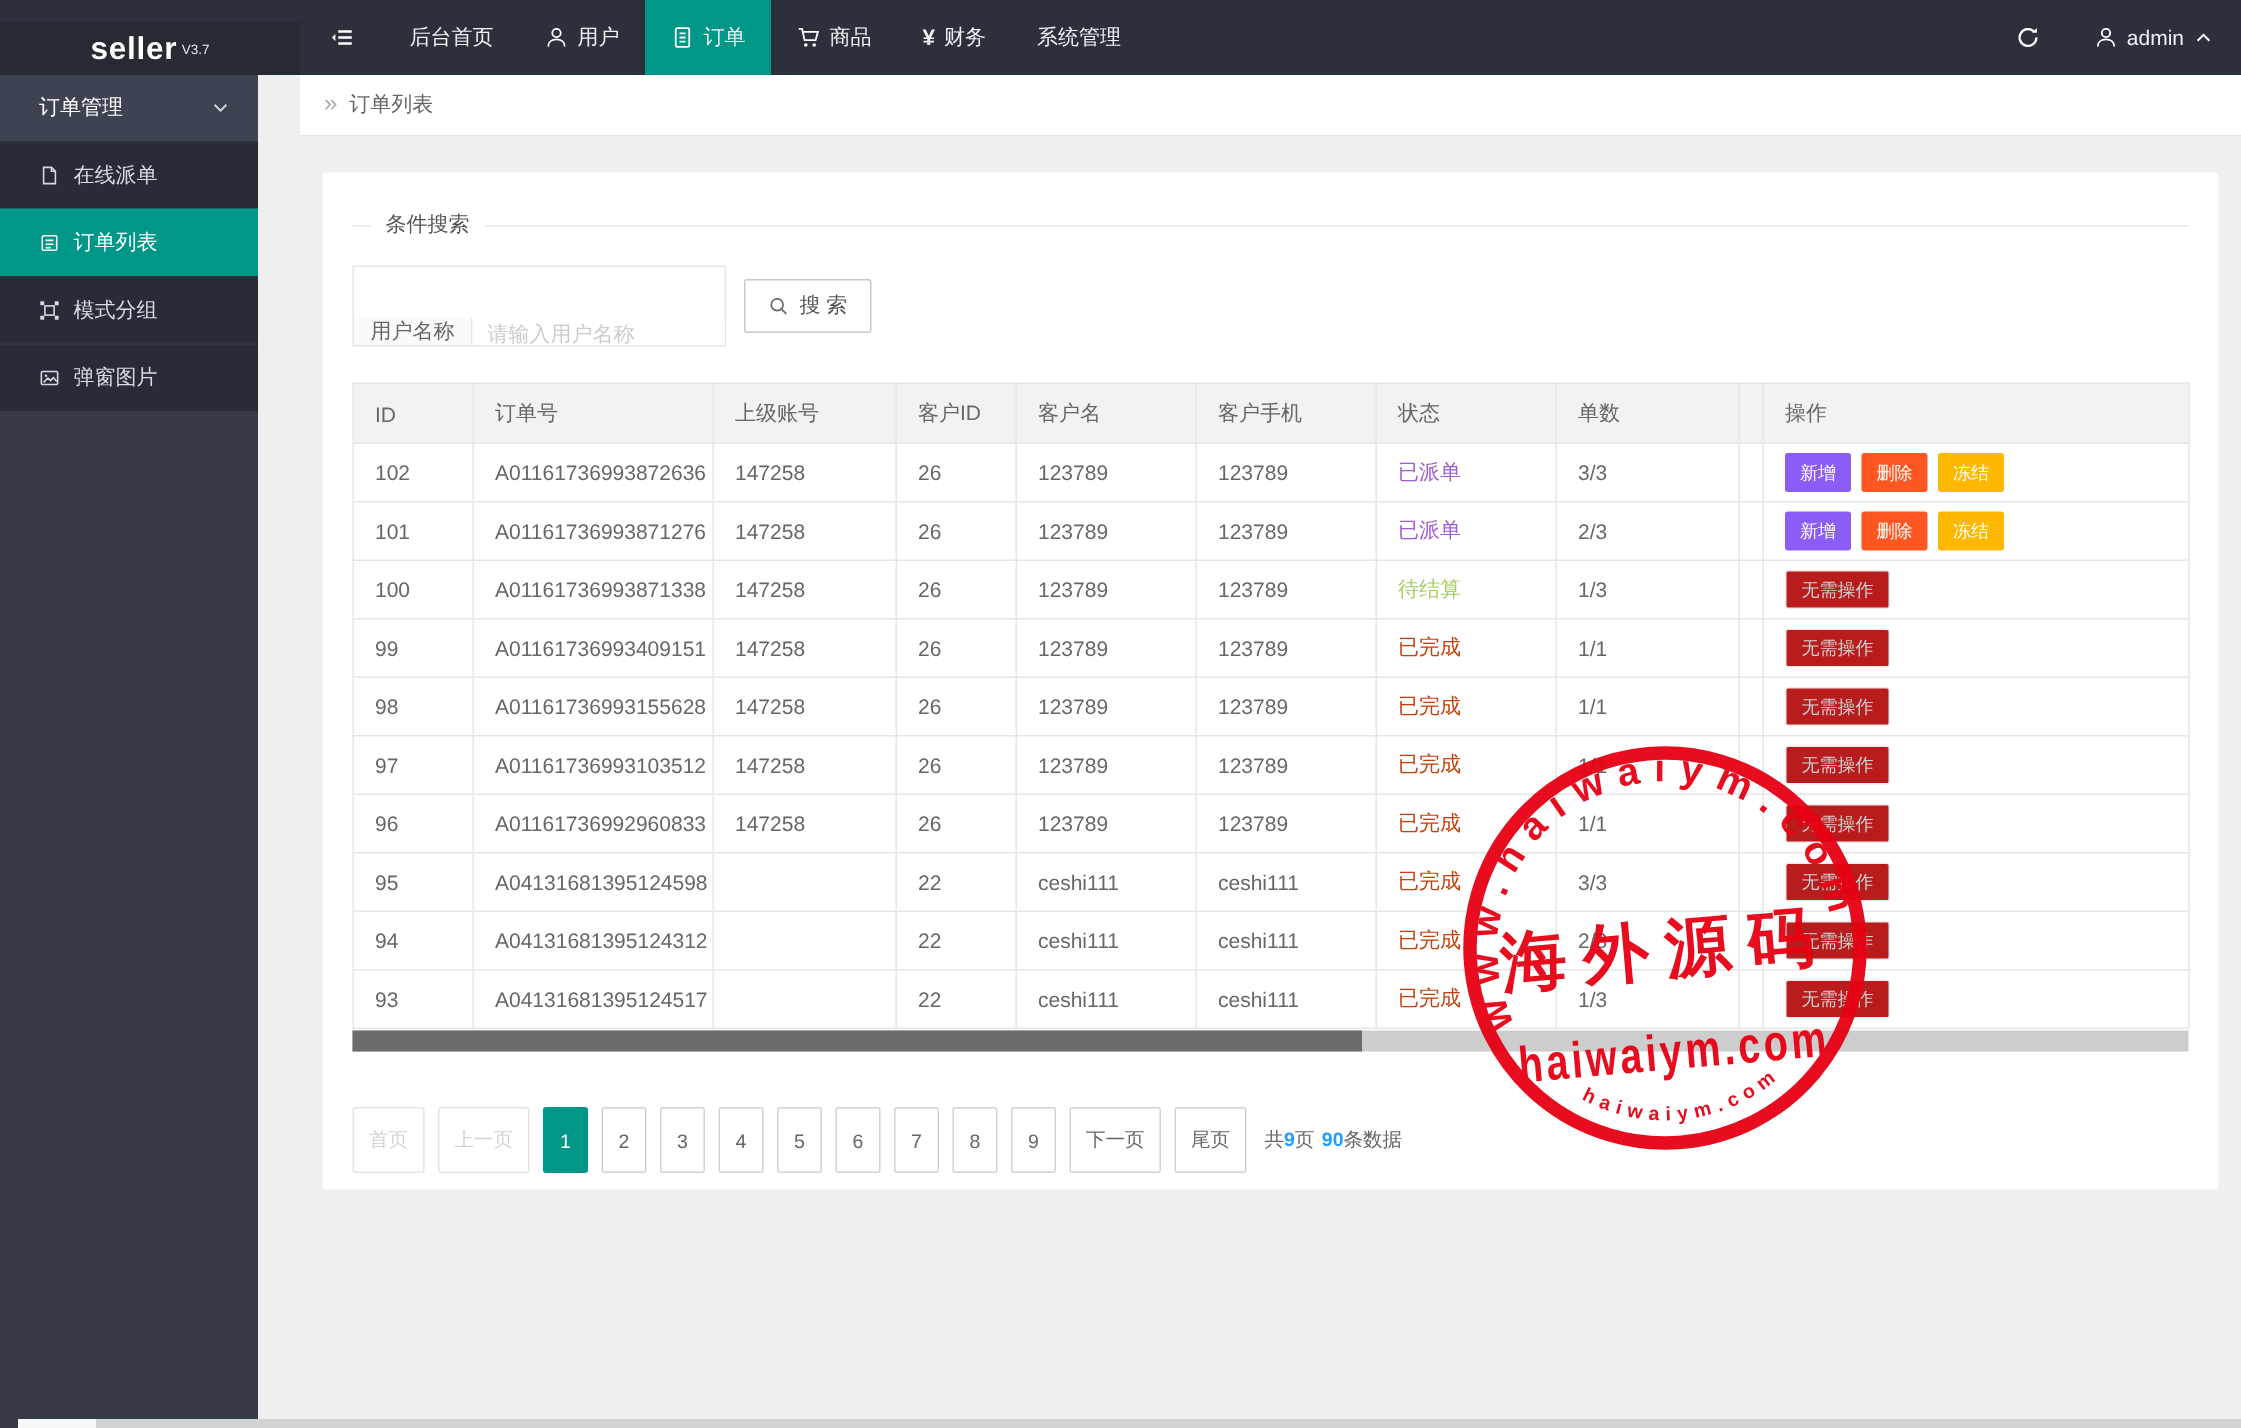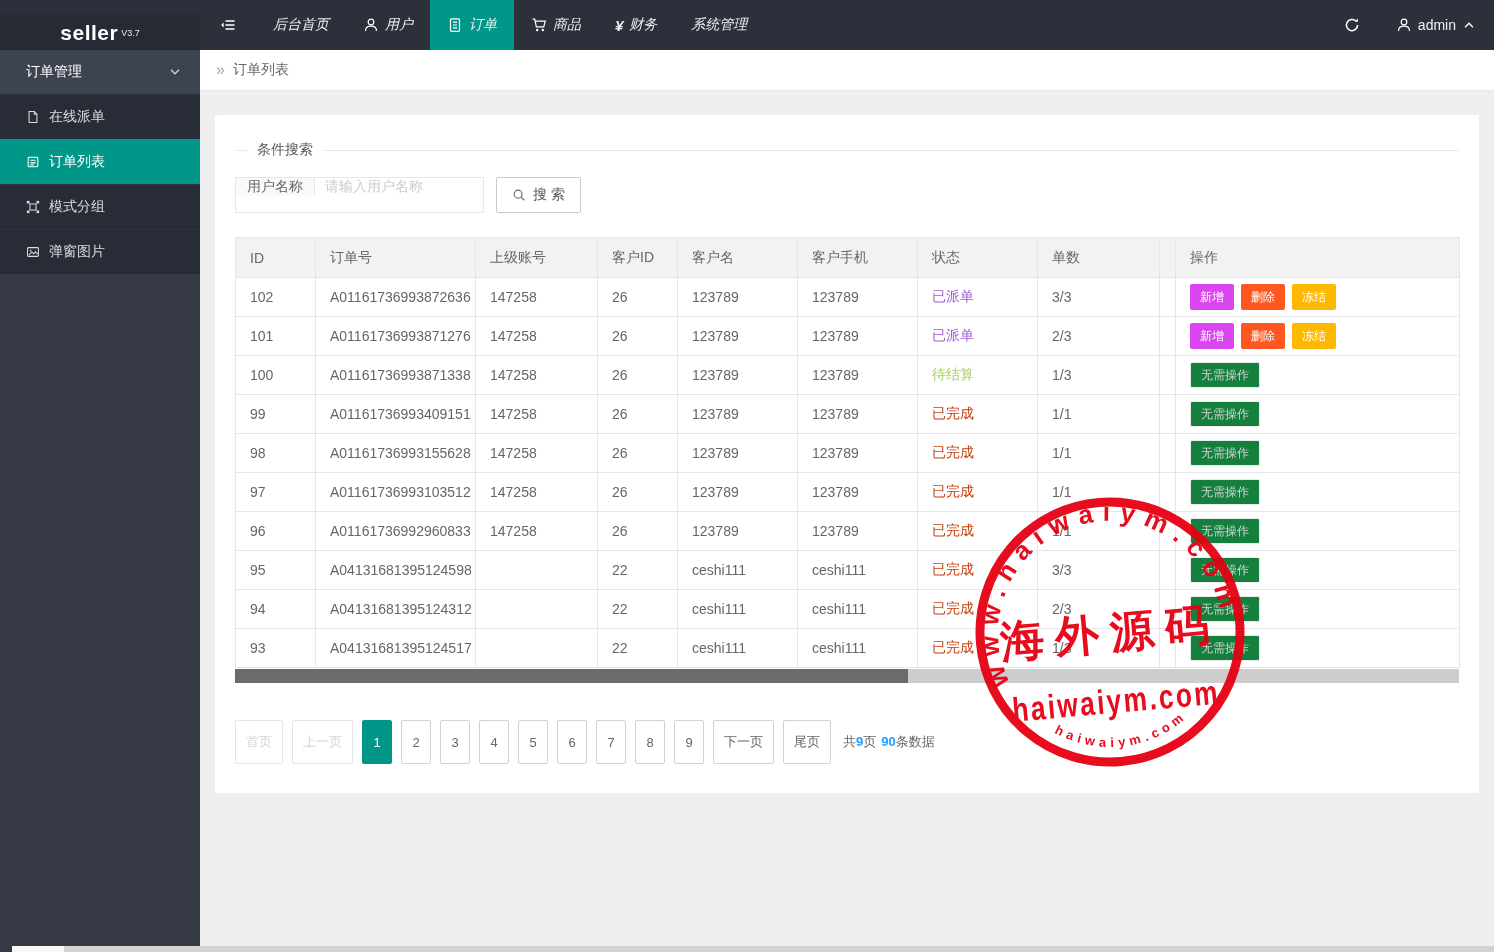--- a/index.html
+++ b/index.html
@@ -5,65 +5,65 @@
   * { margin:0; padding:0; box-sizing:border-box; }
   html,body { width:1494px; height:952px; overflow:hidden; }
   body { font-family:"Liberation Sans","DejaVu Sans",sans-serif; background:#efefef; position:relative; font-size:14px; }
 
   
   .topbar { position:absolute; top:0; left:0; right:0; height:50px; background:#2b303b; display:flex; align-items:stretch; z-index:5; }
   .logo-box { width:200px; background:#252a33; color:#fff; display:flex; align-items:center; justify-content:center;margin-top:15px; }
   .logo-text { font-size:21px; font-weight:bold; letter-spacing:.5px; }
   .logo-ver { font-size:9px; vertical-align:super; margin-left:3px; color:#e8e8e8; }
   .burger-box { width:56px; display:flex; align-items:center; justify-content:center; color:#fff; cursor:pointer; }
-  .topnav { display:flex; align-items:stretch;font-style:italic; }
+  .topnav { display:flex; align-items:stretch; }
   .topnav-item { display:flex; align-items:center; gap:6px; padding:0 17px; color:#f0f0f0; cursor:pointer; }
   .topnav-item.active { background:#009688; }
   .top-spacer { flex:1; }
   .top-action { display:flex; align-items:center; gap:6px; padding:0 18px; color:#f0f0f0; cursor:pointer; }
   .icon16 { width:16px; height:16px; display:block; }
   .icon14 { width:14px; height:14px; display:block; }
   .yen-glyph { font-size:15px; font-weight:bold; line-height:1; }
 
   
-  .sidebar { position:absolute; top:50px; left:0; width:200px; bottom:0; background:#353a46; z-index:4; }
+  .sidebar { position:absolute; top:50px; left:0; width:172px; bottom:0; background:#353a46; z-index:4; }
   .side-group { height:44px; display:flex; align-items:center; padding:0 18px 0 26px; color:#fff; background:#3d4351; cursor:pointer; }
   .side-group .chev { margin-left:auto; }
   .side-item { height:45px; display:flex; align-items:center; gap:9px; padding-left:26px; color:#d8dbe1; background:#272c37; border-top:1px solid rgba(255,255,255,.04); cursor:pointer; }
   .side-item.active { background:#009688; color:#fff; }
 
   
   .crumb { position:absolute; left:200px; top:50px; right:0; height:41px; background:#fff; border-bottom:1px solid #e6e6e6; display:flex; align-items:center; padding-left:16px; color:#666; z-index:3; }
   .crumb-arrow { color:#aaa; font-size:16px; margin-right:8px; }
 
   
   .main { position:absolute; left:200px; top:91px; right:0; bottom:0; background:#efefef; }
   .card { position:absolute; left:15px; top:24px; width:1264px; height:678px; background:#fff; border-radius:2px; }
 
   fieldset.search-field { border:none; border-top:1px solid #e8e8e8; margin:26px 20px 0; padding:14px 0 4px; }
   fieldset.search-field legend { margin-left:12px; padding:0 10px; color:#555; font-size:14px; }
   .search-row { display:flex; align-items:center; gap:12px; margin-top:4px; }
-  .input-group { display:flex; align-items:flex-start; border:1px solid #e6e6e6; height:36px; }
+  .input-group { display:flex; align-items:flex-end; border:1px solid #e6e6e6; height:54px; }
   .input-label { background:#fafafa; border-right:1px solid #e6e6e6; display:flex; align-items:center; padding:0 11px; color:#666; }
   .input-group input { border:none; outline:none; width:168px; padding:0 10px; font-size:14px; color:#6d28d9; font-family:inherit; }
   .input-group input::placeholder { color:#ccc; }
   .search-btn { display:flex; align-items:center; gap:7px; height:36px; padding:0 15px; background:#fff; border:1px solid #c9c9c9; border-radius:2px; color:#555; font-size:14px; cursor:pointer; font-family:inherit; }
 
   .table-wrap { margin:20px 20px 0; }
   table.orders { width:100%; border-collapse:collapse; table-layout:fixed; color:#666; font-size:14px; }
   table.orders th { background:#f2f2f2; border:1px solid #e6e6e6; height:40px; font-weight:normal; text-align:left; padding-left:14px; color:#666; }
   table.orders td { border:1px solid #e6e6e6; height:39px; padding-left:14px; background:#fff; }
   .st-dispatched { color:#a05cd5;text-align:right; }
   .st-pending { color:#a3cf62; }
   .st-done { color:#c2410c; }
   .btn-sm { display:inline-block; height:26px; line-height:26px; padding:0 10px; border:none; border-radius:2px; color:#fff; font-size:12px; margin-right:7px; cursor:pointer; font-family:inherit; }
-  .btn-add { background:#d946ef; }
+  .btn-add { background:#8b5cf6; }
   .btn-delete { background:#FF5722; }
   .btn-freeze { background:#FFB800; }
-  .btn-none { display:inline-block; height:26px; line-height:24px; padding:0 10px; border:1px solid #ebebeb; border-radius:2px; background:#15803d; color:#d2d2d2; font-size:12px; }
+  .btn-none { display:inline-block; height:26px; line-height:24px; padding:0 10px; border:1px solid #ebebeb; border-radius:2px; background:#b91c1c; color:#d2d2d2; font-size:12px; }
 
   .hscroll { margin:1px 20px 0; height:14px; background:#cdcdcd; position:relative; cursor:pointer; }
   .hscroll-thumb { position:absolute; left:0; top:0; bottom:0; width:55%; background:#6b6b6b; cursor:grab; }
 
   .pager { margin:37px 20px 0; display:flex; align-items:center; gap:9px; color:#666; font-size:13px; }
   .pages { display:flex; gap:9px; }
   .page-btn { min-width:30px; height:44px; padding:0 10px; display:inline-flex; align-items:center; justify-content:center; background:#fff; border:1px solid #d2d2d2; border-radius:2px; color:#666; font-size:13px; cursor:pointer; font-family:inherit; }
   .page-btn.dis { color:#d4d4d4; border-color:#e5e5e5; cursor:default; }
   .page-btn.current { background:#009688; border-color:#009688; color:#fff; }
   .pager-summary { margin-left:3px; color:#666; }

